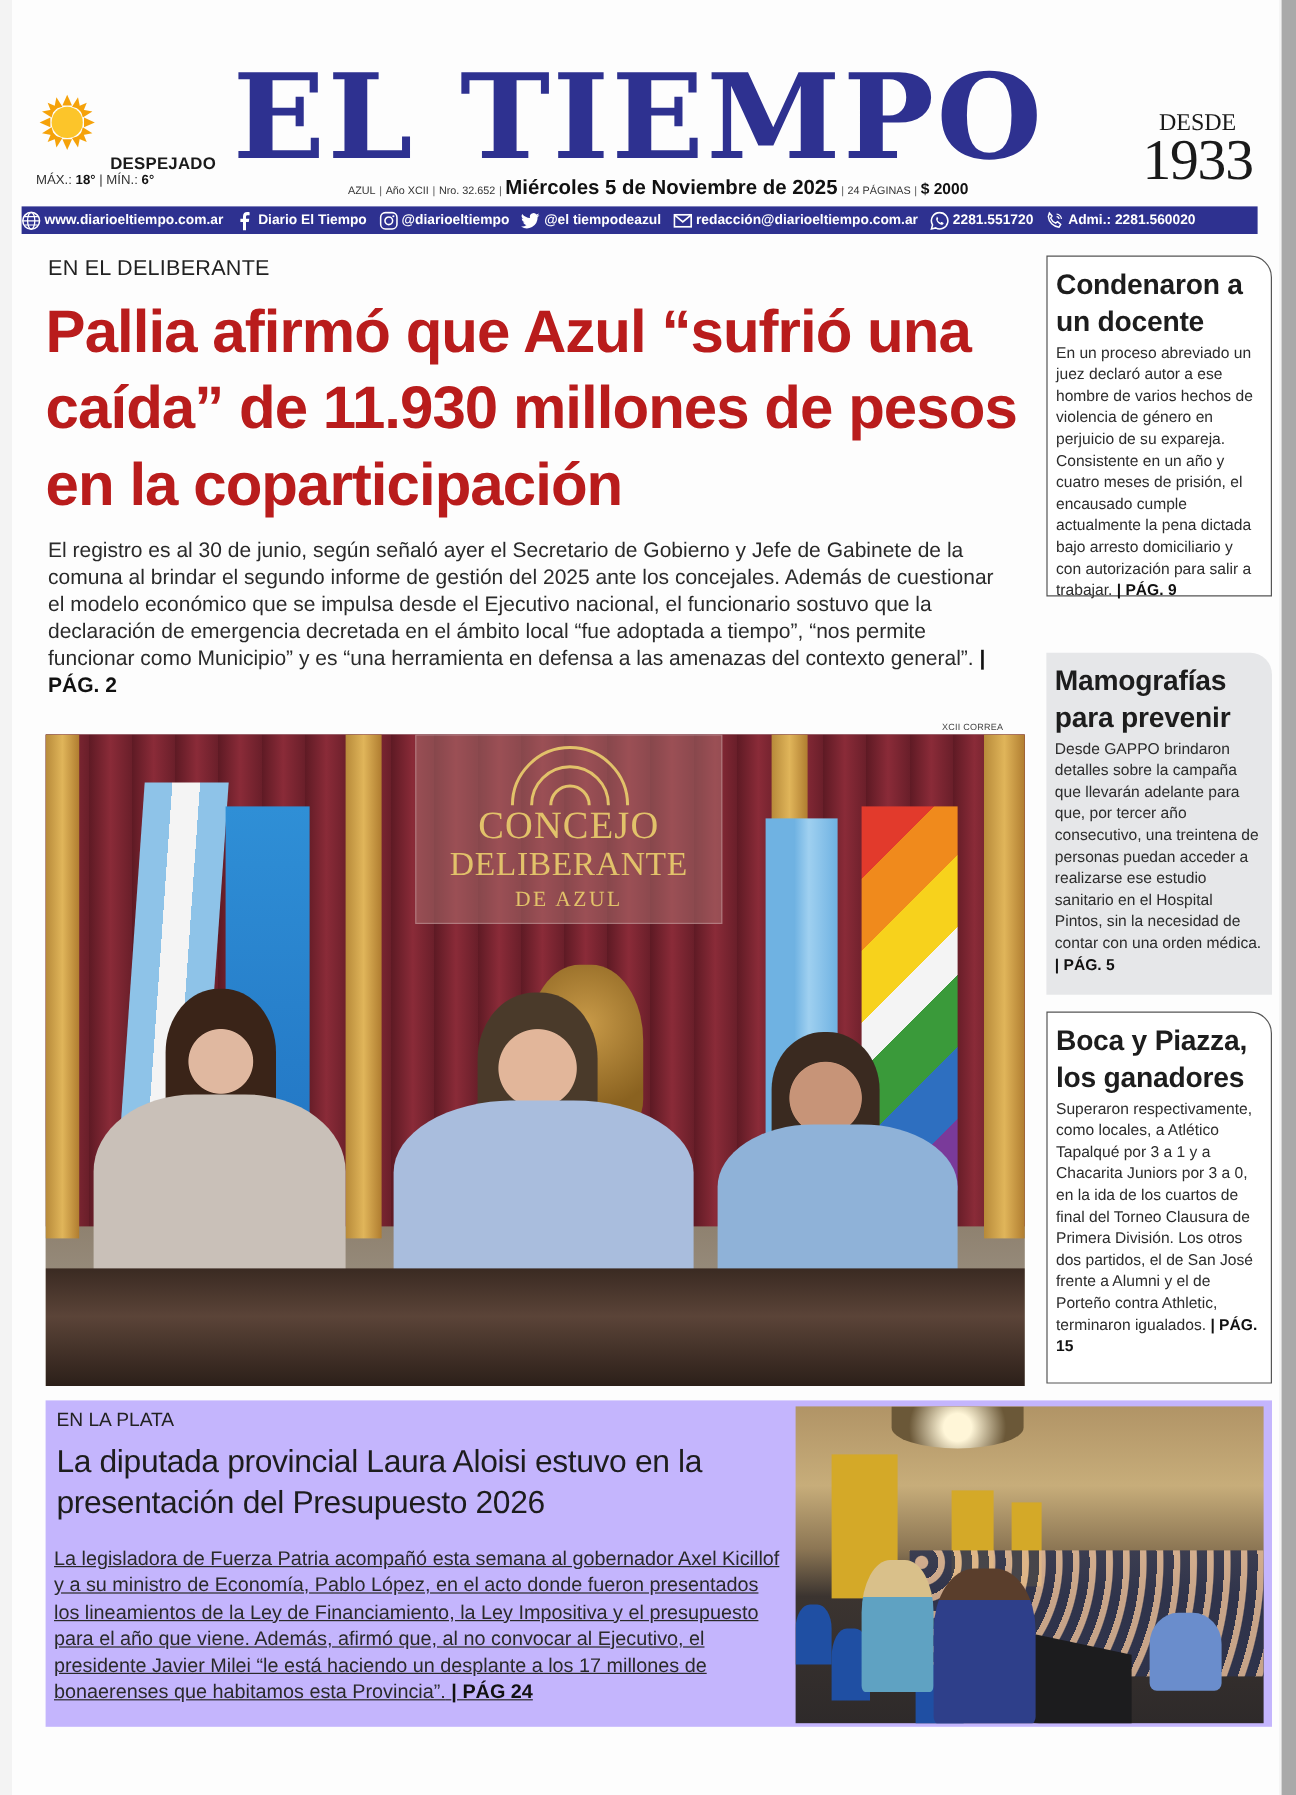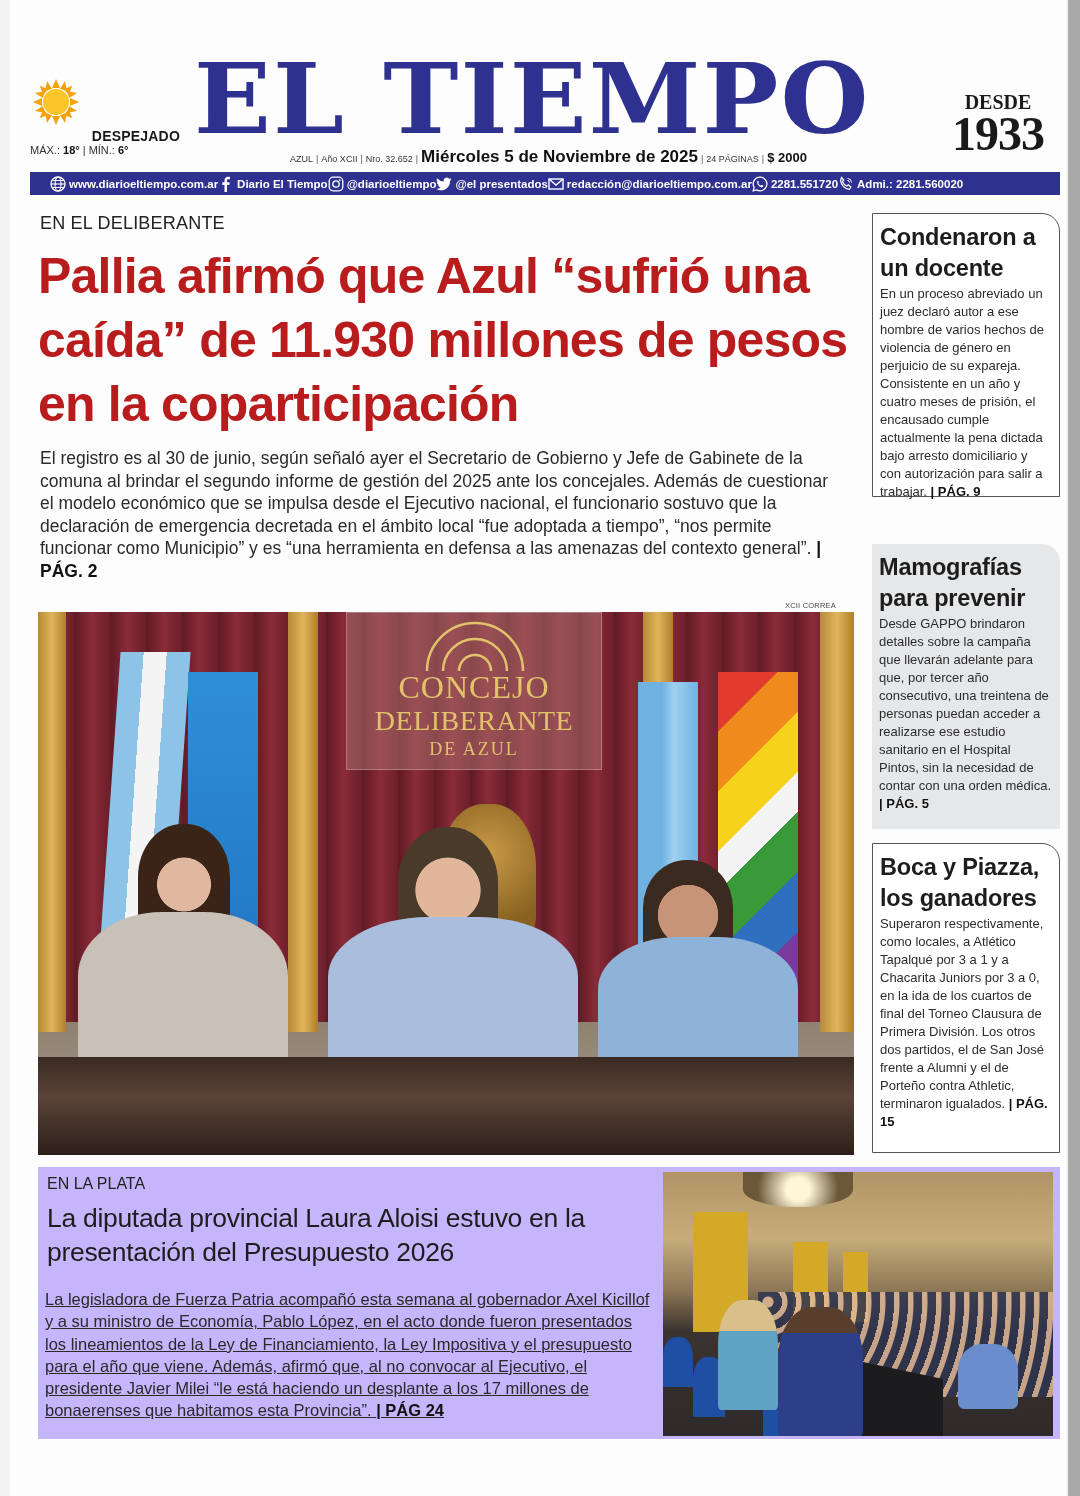--- a/index.html
+++ b/index.html
@@ -12,31 +12,31 @@
   .weather { position: absolute; left: 20px; top: 78px; width: 150px; }
   .sun { width: 48px; height: 48px; position: relative; margin-left: 2px; }
   .weather-label { font-weight: 700; font-size: 14px; margin-top: 2px; letter-spacing: .2px; text-align: right; }
   .weather-temps { font-size: 11px; color: #333; }
   .weather-temps b { color: #111; }
   .logo { position: absolute; left: 184px; top: 52px; width: 690px; height: 94px;
           font-family: "DejaVu Serif", "Liberation Serif", serif; font-weight: 900;
           color: #2e3190; font-size: 98px; line-height: 94px; letter-spacing: 2px;
           transform: scaleX(1.03); transform-origin: left; white-space: nowrap; }
   .since { position: absolute; left: 928px; top: 92px; width: 120px; text-align: center;
-           font-family: "Liberation Serif", "DejaVu Serif", serif; color: #1a1a1a; font-weight: 700; }
+           font-family: "Liberation Serif", "DejaVu Serif", serif; color: #1a1a1a; font-weight: 400; }
   .since .desde { font-size: 20px; line-height: 20px; }
   .since .year { font-size: 48px; line-height: 44px; letter-spacing: -1px; }
   .edition { position: absolute; left: 280px; top: 147px; font-size: 9px; color: #333; white-space: nowrap; }
   .edition .sep { margin: 0 3px; color: #555; }
   .edition .date { font-size: 17px; font-weight: 700; color: #111; }
   .edition .price { font-size: 13px; font-weight: 700; color: #111; }
 
-  .contact-bar { position: absolute; left: 20px; top: 172px; width: 1030px; height: 23px; background: #2e3190;
+  .contact-bar { position: absolute; left: 8px; top: 172px; width: 1030px; height: 23px; background: #2e3190;
                  color: #fff; font-size: 11.5px; font-weight: 700; display: flex; align-items: center;
-                 padding-left: 20px; gap: 0; white-space: nowrap; }
+                 gap: 10px; white-space: nowrap; }
   .contact-item { display: flex; align-items: center; gap: 3px; }
   .ci { display: inline-block; width: 16px; height: 16px; }
 
   
   .kicker { position: absolute; left: 30px; top: 213px; font-size: 18px; color: #222; letter-spacing: .2px; }
   .headline { position: absolute; left: 28px; top: 244px; width: 820px; font-size: 50px; line-height: 64px;
               font-weight: 700; color: #b91c1c; letter-spacing: -0.8px; }
   .lead-body { position: absolute; left: 30px; top: 447px; width: 800px; font-size: 17.5px; line-height: 22.5px; color: #2a2a2a; }
   .pag { font-weight: 700; color: #111; }
   .credit { position: absolute; left: 775px; top: 601px; font-size: 7.5px; color: #444; letter-spacing: .2px; }
@@ -146,21 +146,21 @@
           <rect x="1.2" y="1.2" width="13.6" height="13.6" rx="4" fill="none" stroke="#fff" stroke-width="1.3"></rect>
           <circle cx="8" cy="8" r="3.2" fill="none" stroke="#fff" stroke-width="1.3"></circle>
           <circle cx="11.8" cy="4.2" r=".9" fill="#fff"></circle>
         </svg>
       <span>@diarioeltiempo</span>
     </div>
     <div class="contact-item">
       <svg class="ci" viewBox="0 0 16 16">
           <path d="M15.5 3.2c-.6.3-1.2.4-1.8.5.7-.4 1.1-1 1.4-1.7-.6.4-1.3.6-2 .8a3.1 3.1 0 0 0-5.4 2.8A8.9 8.9 0 0 1 1.2 2.3a3.1 3.1 0 0 0 1 4.2c-.5 0-1-.2-1.4-.4 0 1.5 1.1 2.8 2.5 3.1-.5.1-.9.2-1.4.1.4 1.2 1.6 2.1 2.9 2.2A6.3 6.3 0 0 1 .2 12.8 8.9 8.9 0 0 0 14 5.3v-.4c.6-.4 1.1-1 1.5-1.7z" fill="#fff"></path>
         </svg>
-      <span>@el presentados</span>
+      <span>@el tiempodeazul</span>
     </div>
     <div class="contact-item">
       <svg class="ci" viewBox="0 0 16 16">
           <rect x="1" y="3" width="14" height="10" fill="none" stroke="#fff" stroke-width="1.4"></rect>
           <polyline points="1,3 8,9 15,3" fill="none" stroke="#fff" stroke-width="1.4"></polyline>
         </svg>
       <span>redacción@diarioeltiempo.com.ar</span>
     </div>
     <div class="contact-item">
       <svg class="ci" viewBox="0 0 16 16">

